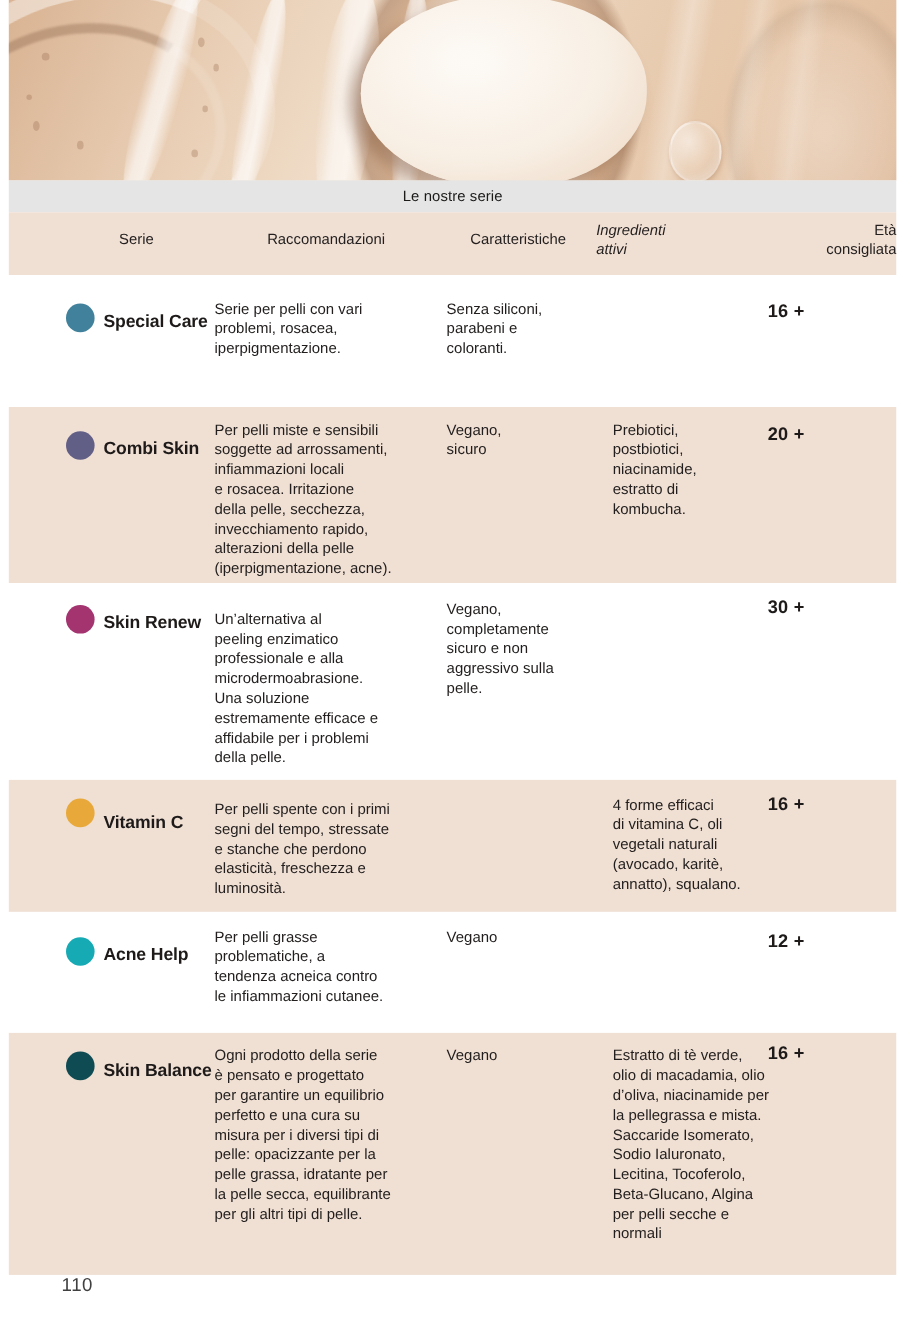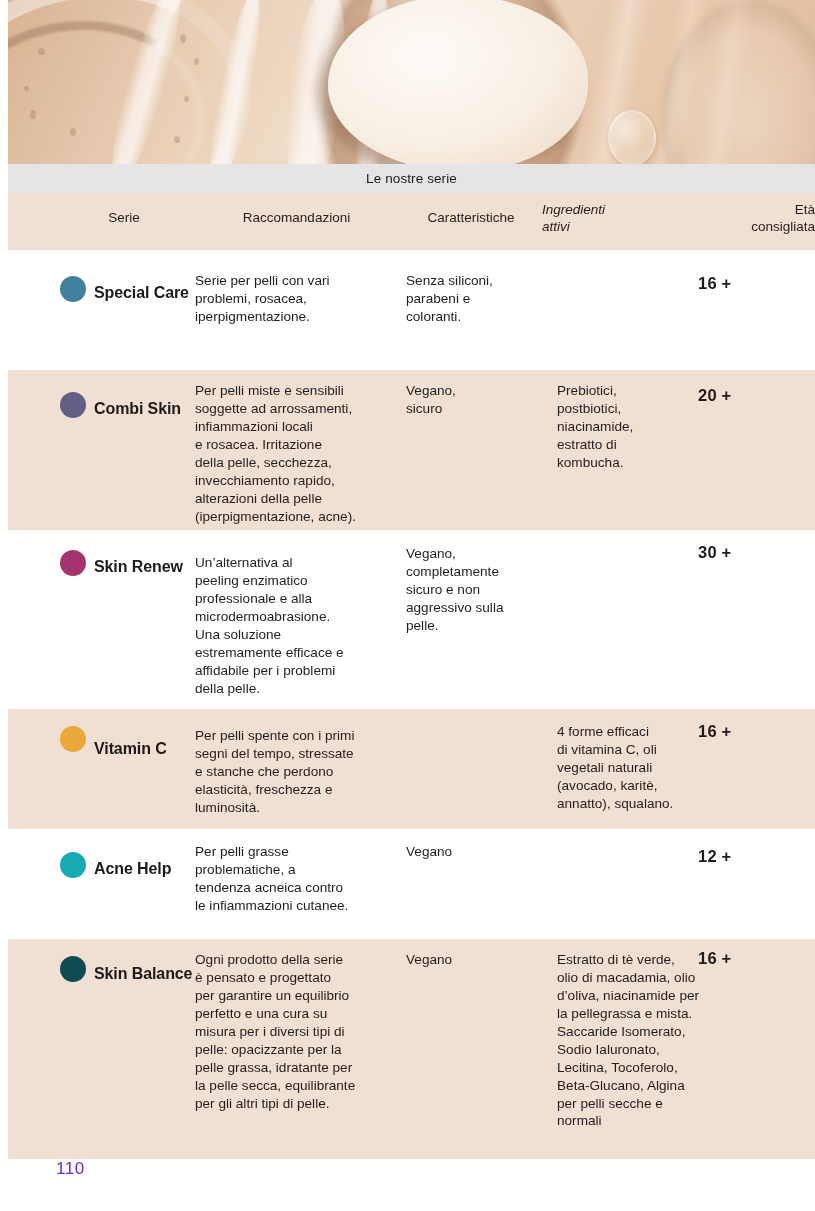--- a/index.html
+++ b/index.html
@@ -171,21 +171,21 @@
     font-weight: 700;
     color: #1d1a19;
     letter-spacing: 0.2px;
   }
 
   .page-num {
     position: absolute;
     left: 56px;
     bottom: 32px;
     font-size: 17px;
-    color: #6d28d9;
+    color: #404040;
     letter-spacing: 0.5px;
     margin-top: 16px;
   }
 </style>
 </head>
 <body>
 
 <div class="hero">
   <div class="hero-bg"></div>
   <div class="hero-swirl sw1"></div>

